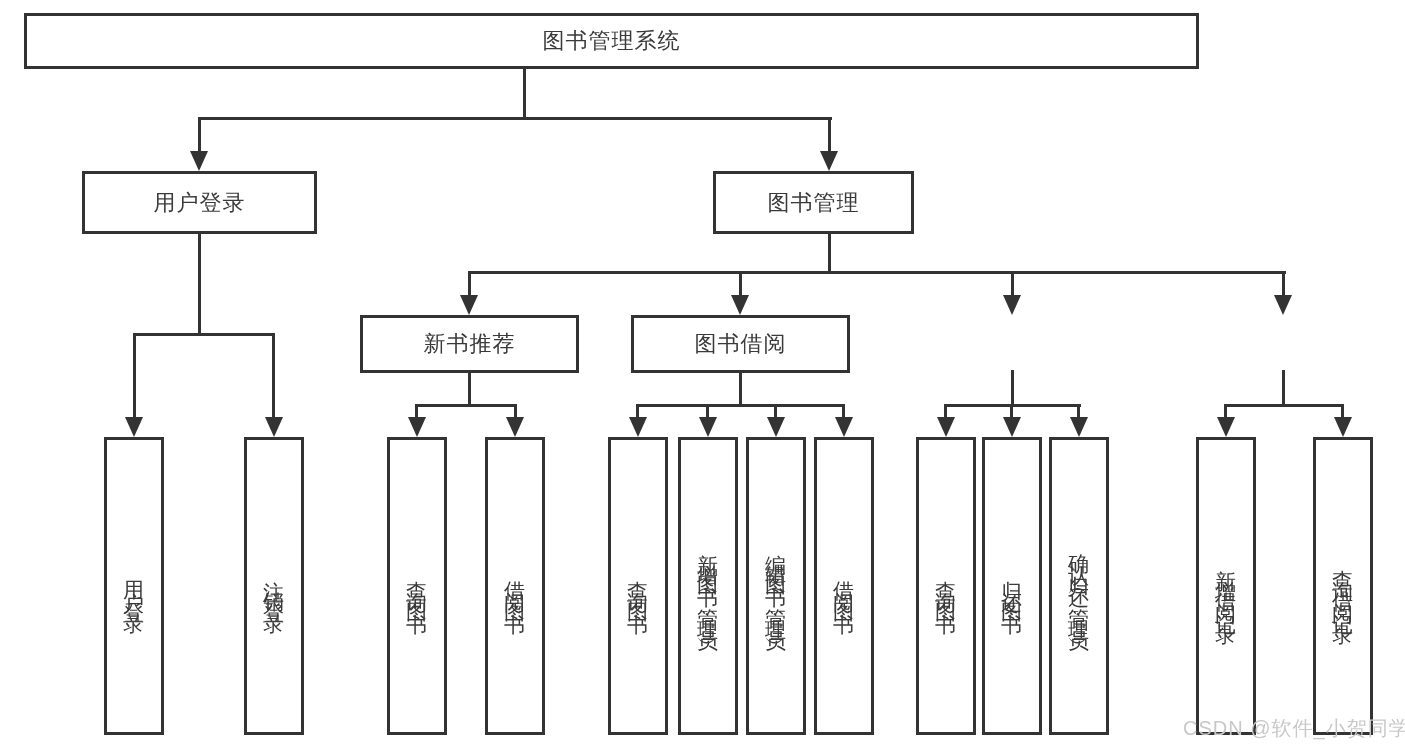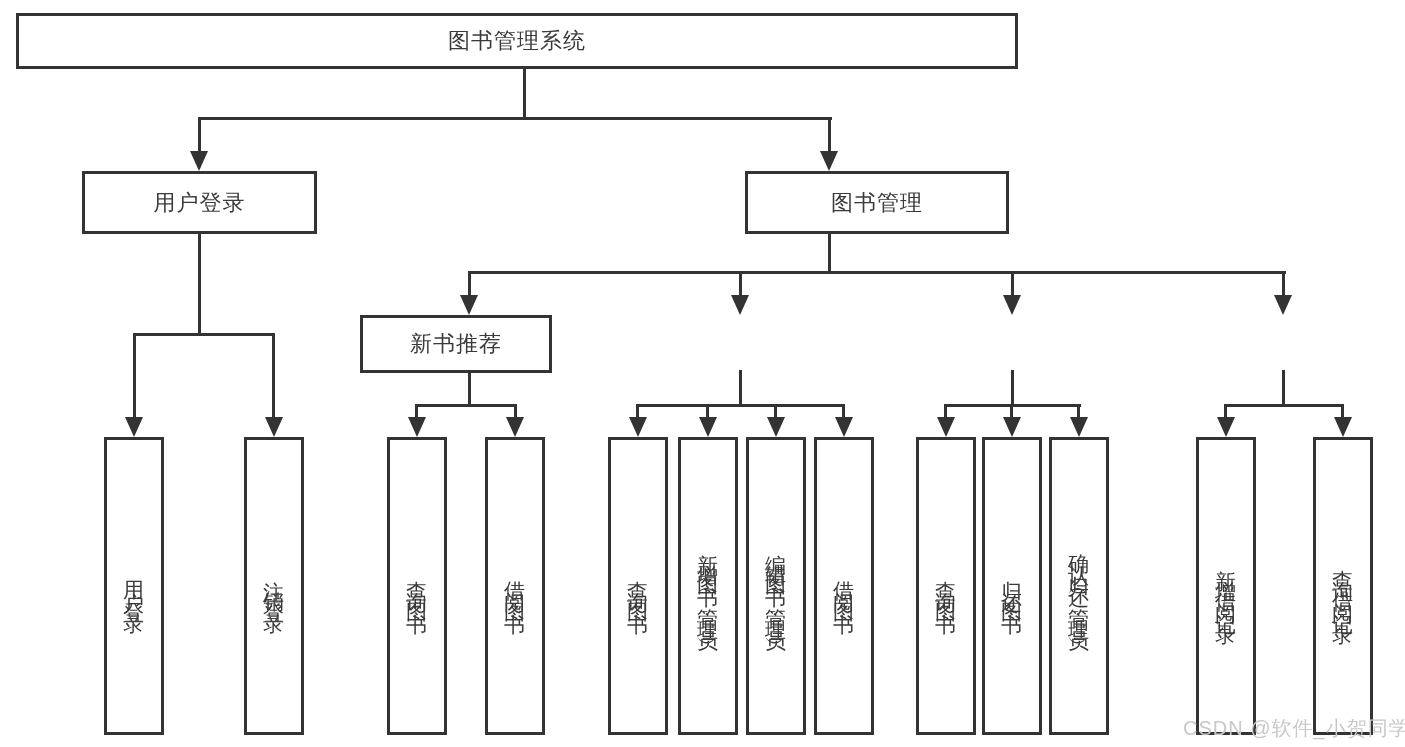--- a/index.html
+++ b/index.html
@@ -71,51 +71,52 @@
     letter-spacing: 1px;
     z-index: 10;
     white-space: nowrap;
   }
 </style>
 </head>
 <body>
 
 <div class="diagram">
 
-  <div class="node" style="left:16px; top:13px; width:1002px; height:56px;">图书管理系统</div>
+  <div class="node" style="left:24px; top:13px; width:1175px; height:56px;">图书管理系统</div>
 
   <div class="vl" style="left:523px; top:68px; height:52px;"></div>
   <div class="hl" style="left:198px; top:117px; width:634px;"></div>
   <div class="vl" style="left:198px; top:117px; height:36px;"></div>
   <div class="tri" style="left:190px; top:151px;"></div>
   <div class="vl" style="left:828px; top:117px; height:36px;"></div>
   <div class="tri" style="left:820px; top:151px;"></div>
 
   <div class="node" style="left:82px; top:171px; width:235px; height:63px;">用户登录</div>
-  <div class="node" style="left:745px; top:171px; width:264px; height:63px;">图书管理</div>
+  <div class="node" style="left:713px; top:171px; width:201px; height:63px;">图书管理</div>
 
   <div class="vl" style="left:198px; top:232px; height:104px;"></div>
   <div class="hl" style="left:133px; top:333px; width:142px;"></div>
   <div class="vl" style="left:133px; top:333px; height:86px;"></div>
   <div class="tri" style="left:125px; top:417px;"></div>
   <div class="vl" style="left:272px; top:333px; height:86px;"></div>
   <div class="tri" style="left:265px; top:417px;"></div>
 
   <div class="vl" style="left:828px; top:232px; height:42px;"></div>
   <div class="hl" style="left:468px; top:271px; width:818px;"></div>
   <div class="vl" style="left:468px; top:271px; height:28px;"></div>
   <div class="tri" style="left:460px; top:295px;"></div>
   <div class="vl" style="left:739px; top:271px; height:28px;"></div>
   <div class="tri" style="left:731px; top:295px;"></div>
   <div class="vl" style="left:1011px; top:271px; height:28px;"></div>
   <div class="tri" style="left:1003px; top:295px;"></div>
   <div class="vl" style="left:1282px; top:271px; height:28px;"></div>
   <div class="tri" style="left:1274px; top:295px;"></div>
 
-  <div class="node" style="left:360px; top:315px; width:192px; height:58px;">新书推荐</div>
+  <div class="node" style="left:360px; top:315px; width:219px; height:58px;">新书推荐</div>
+  <div class="node" style="left:631px; top:315px; width:219px; height:58px;">图书借阅</div>
 
   <div class="vl" style="left:468px; top:370px; height:37px;"></div>
   <div class="hl" style="left:415px; top:404px; width:102px;"></div>
   <div class="vl" style="left:415px; top:404px; height:15px;"></div>
   <div class="tri" style="left:408px; top:417px;"></div>
   <div class="vl" style="left:514px; top:404px; height:15px;"></div>
   <div class="tri" style="left:506px; top:417px;"></div>
 
   <div class="vl" style="left:739px; top:370px; height:37px;"></div>
   <div class="hl" style="left:636px; top:404px; width:209px;"></div>

